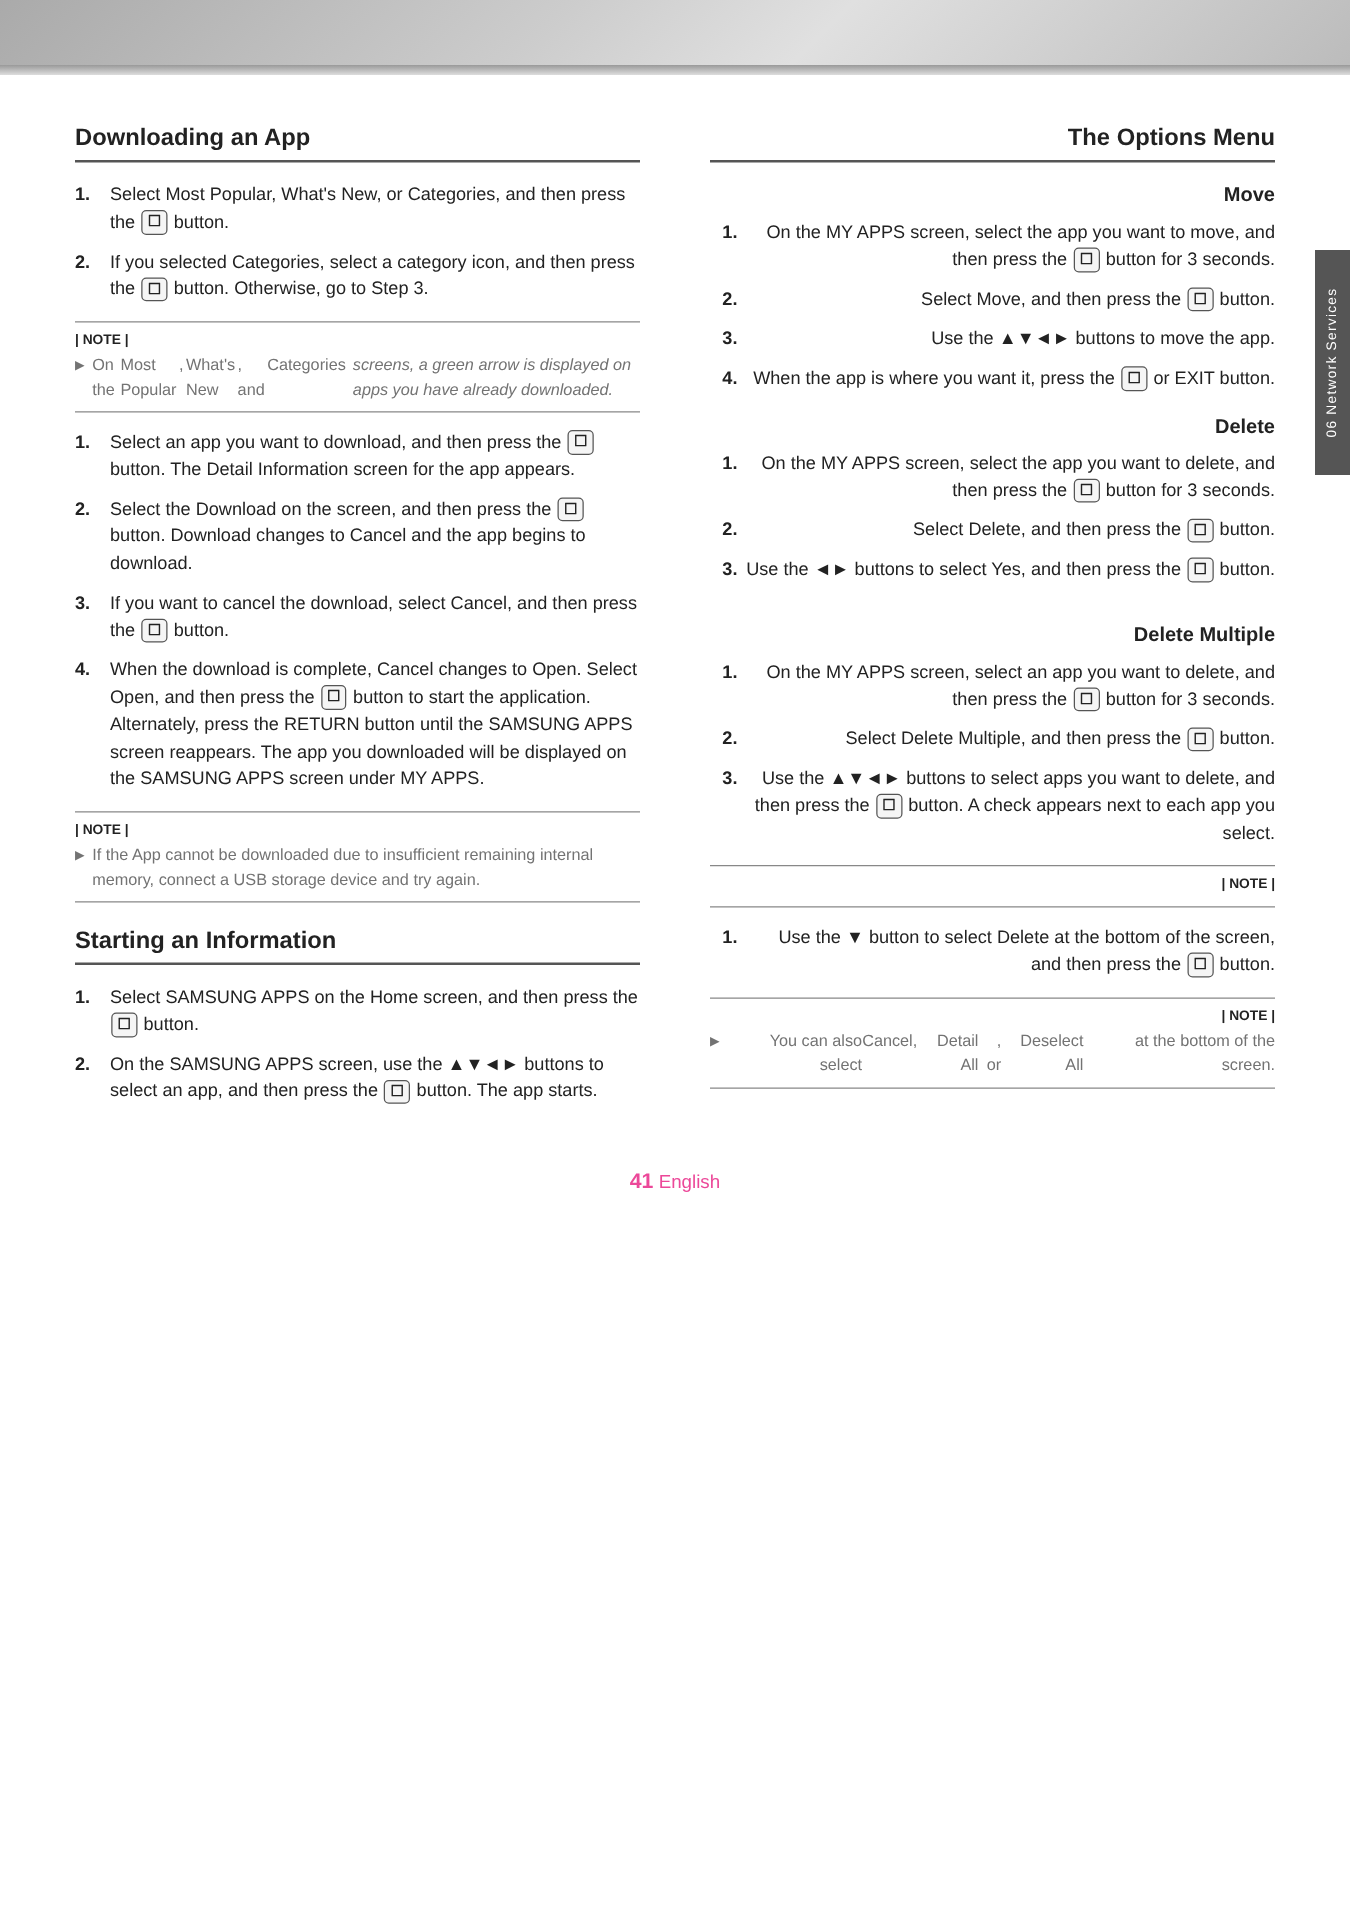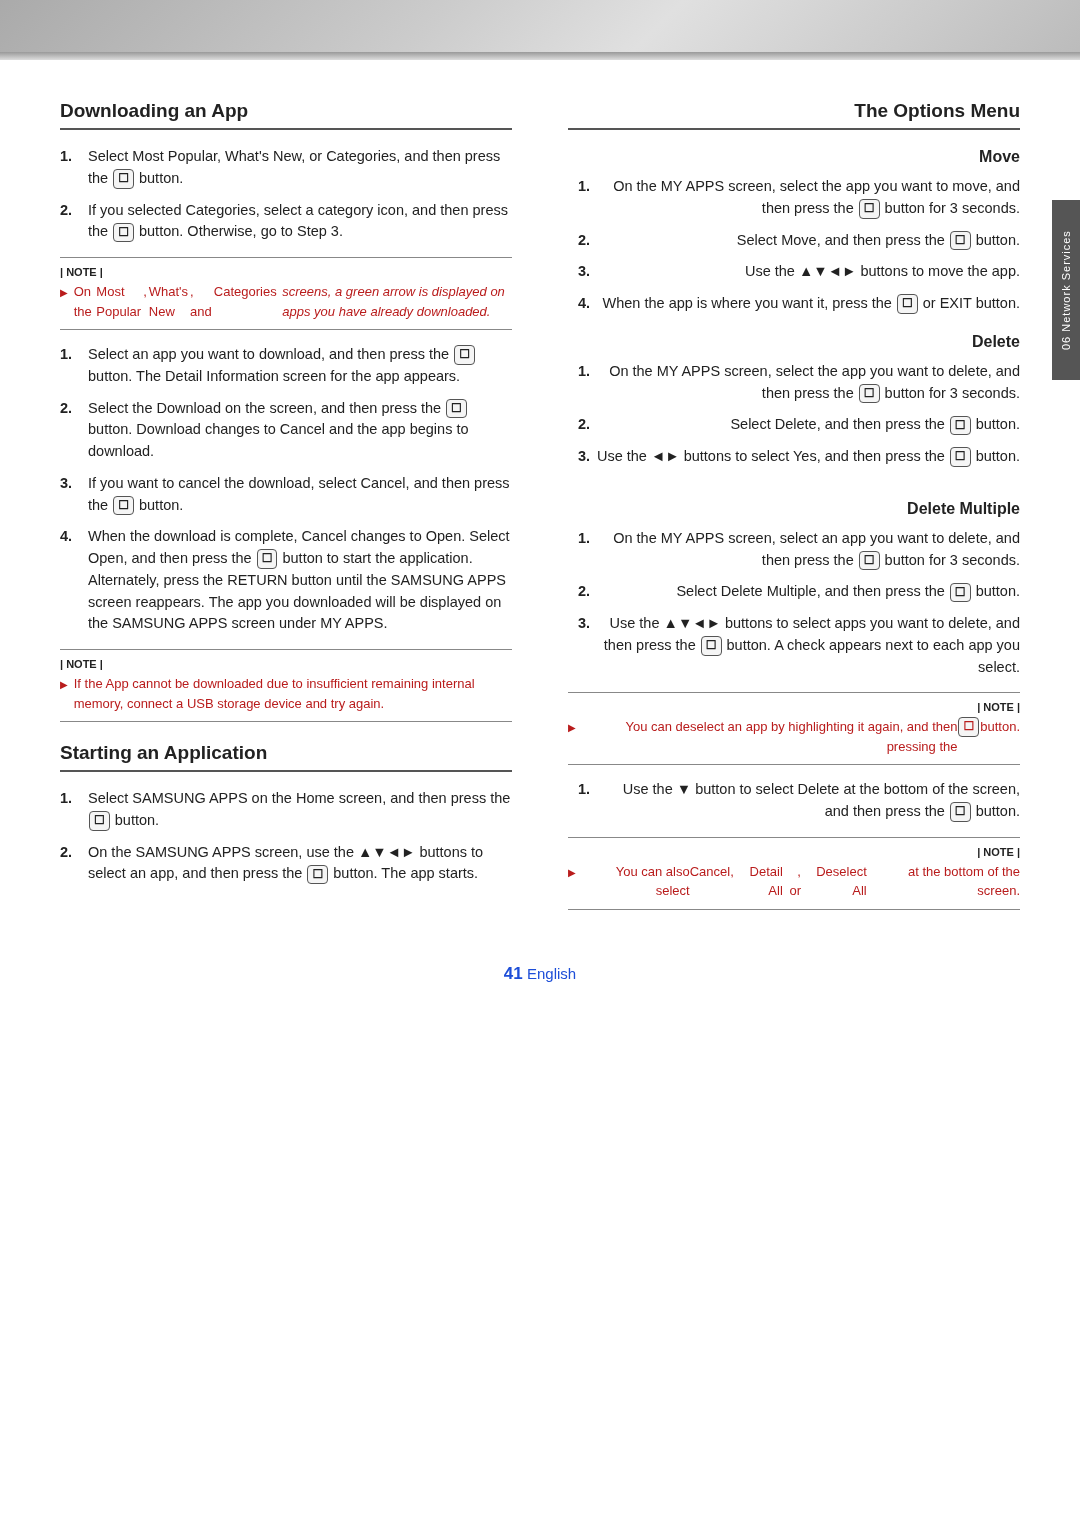--- a/index.html
+++ b/index.html
@@ -127,21 +127,21 @@
       font-size: 11px;
       font-weight: bold;
       margin-bottom: 4px;
     }
 
     .note-item {
       display: flex;
       align-items: flex-start;
       font-size: 13px;
       line-height: 1.5;
-      color: #b91c1c;
+      color: #737373;
     }
 
     .note-item::before {
       content: '▶';
       font-size: 10px;
       margin-right: 6px;
       margin-top: 3px;
       flex-shrink: 0;
     }
 
@@ -160,21 +160,21 @@
     }
 
     b { font-weight: normal; }
     i { }
 
     
     .footer {
       text-align: center;
       margin-top: 40px;
       font-size: 15px;
-      color: #1d4ed8;
+      color: #ec4899;
       padding-bottom: 20px;
     }
 
     .footer-num {
       font-weight: bold;
       font-size: 17px;
     }
   </style>
 </head>
 <body>
@@ -238,21 +238,21 @@
 
         <div class="note-box">
           <div class="note-label">| NOTE |</div>
           <div class="note-item">
             If the App cannot be downloaded due to insufficient remaining internal memory, connect a USB storage device and try again.
           </div>
         </div>
       </div>
 
       <div style="margin-top:20px">
-        <div class="section-title">Starting an Application</div>
+        <div class="section-title">Starting an Information</div>
         <ol>
           <li>
             <span class="li-content">
               Select <b>SAMSUNG APPS</b> on the Home screen, and then press the <span class="btn-icon">☐</span> button.
             </span>
           </li>
           <li>
             <span class="li-content">
               On the <b>SAMSUNG APPS</b> screen, use the ▲▼◄► buttons to select an app, and then press the <span class="btn-icon">☐</span> button. The app starts.
             </span>
@@ -329,23 +329,20 @@
             </li>
             <li>
               <span class="li-content">
                 Use the ▲▼◄► buttons to select apps you want to delete, and then press the <span class="btn-icon">☐</span> button. A check appears next to each app you select.
               </span>
             </li>
           </ol>
 
           <div class="note-box">
             <div class="note-label">| NOTE |</div>
-            <div class="note-item">
-              You can deselect an app by highlighting it again, and then pressing the <span class="btn-icon">☐</span> button.
-            </div>
           </div>
 
           <ol start="4">
             <li>
               <span class="li-content">
                 Use the ▼ button to select <b>Delete</b> at the bottom of the screen, and then press the <span class="btn-icon">☐</span> button.
               </span>
             </li>
           </ol>
 

